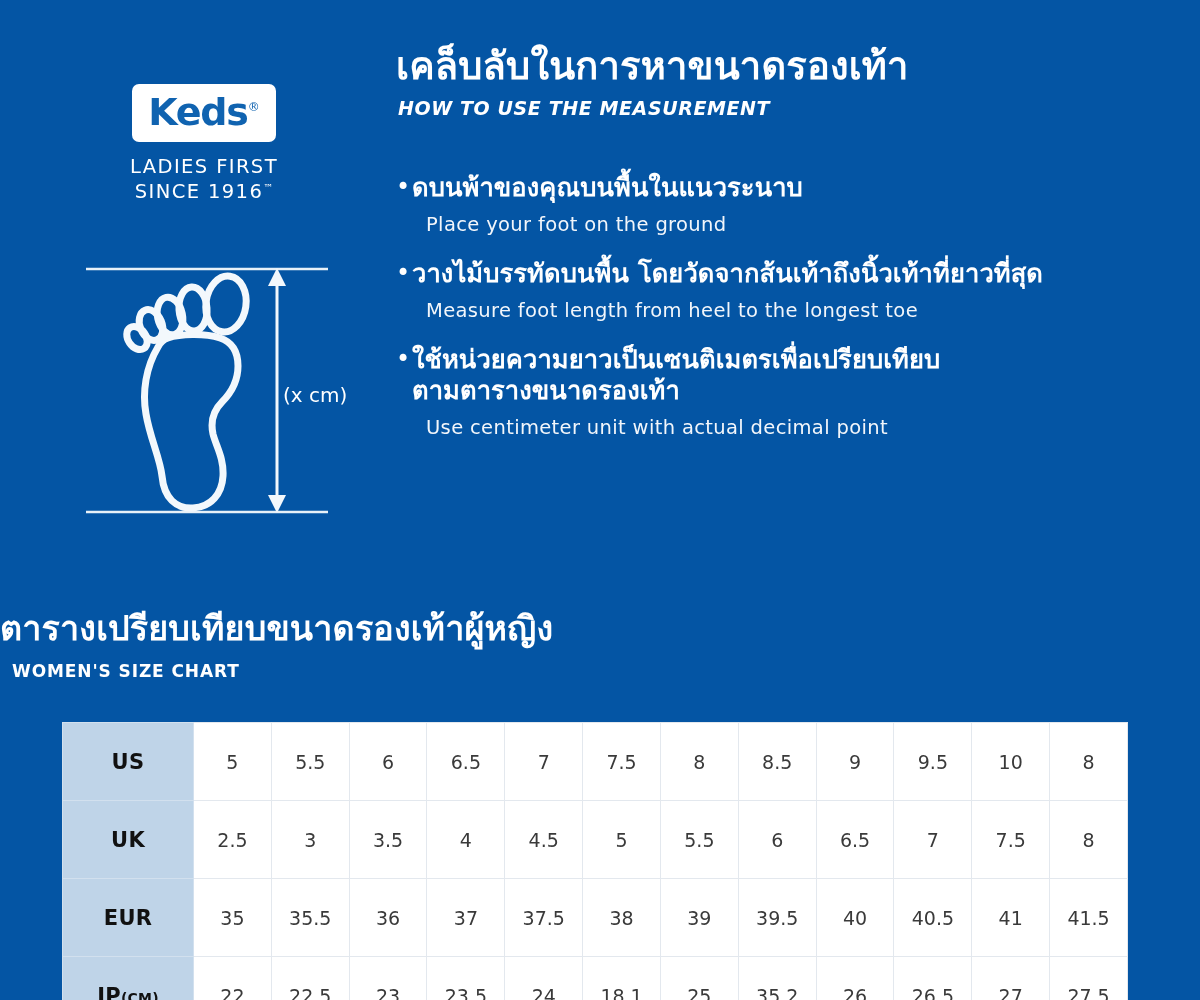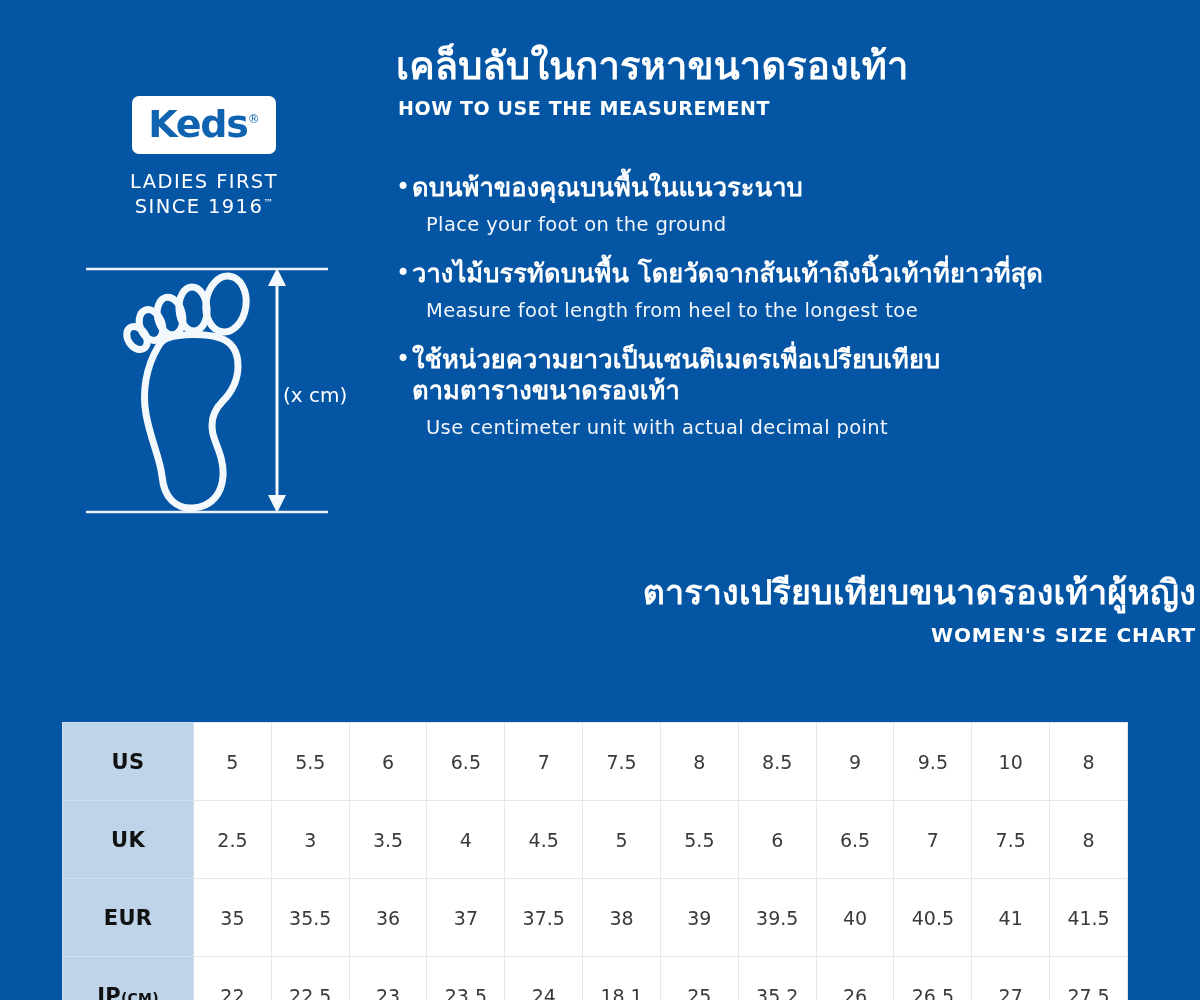--- a/index.html
+++ b/index.html
@@ -21,21 +21,21 @@
   .brand {
     position: absolute;
     left: 104px;
     top: 80px;
     width: 200px;
     text-align: center;
   }
   .logo-box {
     width: 144px;
     height: 58px;
-    margin: 16px auto;
+    margin: 4px auto;
     background: #ffffff;
     border-radius: 7px;
     display: flex;
     align-items: center;
     justify-content: center;
   }
   .logo-word {
     color: #1063b0;
     font-family: "DejaVu Sans", "Liberation Sans", sans-serif;
     font-weight: bold;
@@ -88,20 +88,21 @@
     letter-spacing: 0.2px;
     color: #ffffff;
     margin: 0 0 8px 6px;
   }
   .title-en {
     font-size: 19px;
     font-weight: bold;
     letter-spacing: 0.6px;
     color: #ffffff;
     margin: 0 0 0 8px;
+    font-style: italic;
   }
 
   
   .steps {
     position: absolute;
     left: 396px;
     top: 172px;
     width: 660px;
   }
   .step {
@@ -132,36 +133,36 @@
     font-weight: 400;
     color: #f2f6fb;
     margin: 10px 0 0 30px;
     letter-spacing: 0.35px;
   }
 
   
   .section-head {
     position: absolute;
     left: 0;
-    top: 572px;
+    top: 608px;
     width: 1196px;
-    text-align: right;
+    text-align: left;
   }
   .section-th {
     font-size: 34px;
     font-weight: bold;
     letter-spacing: 0.2px;
     line-height: 1.2;
     margin: 0 0 10px 0;
   }
   .section-en {
-    font-size: 20px;
+    font-size: 17px;
     font-weight: bold;
     letter-spacing: 0.9px;
-    margin: 0;
+    margin: 12px;
   }
 
   
   .chart-wrap {
     position: absolute;
     left: 62px;
     top: 722px;
     width: 1066px;
   }
   table.size-chart {

